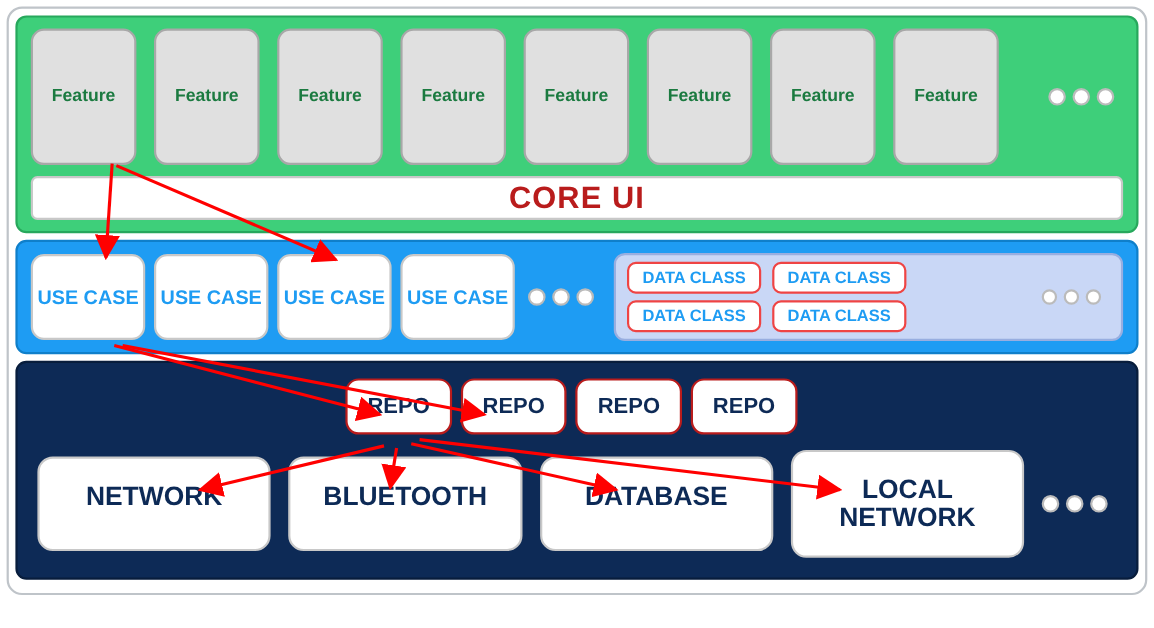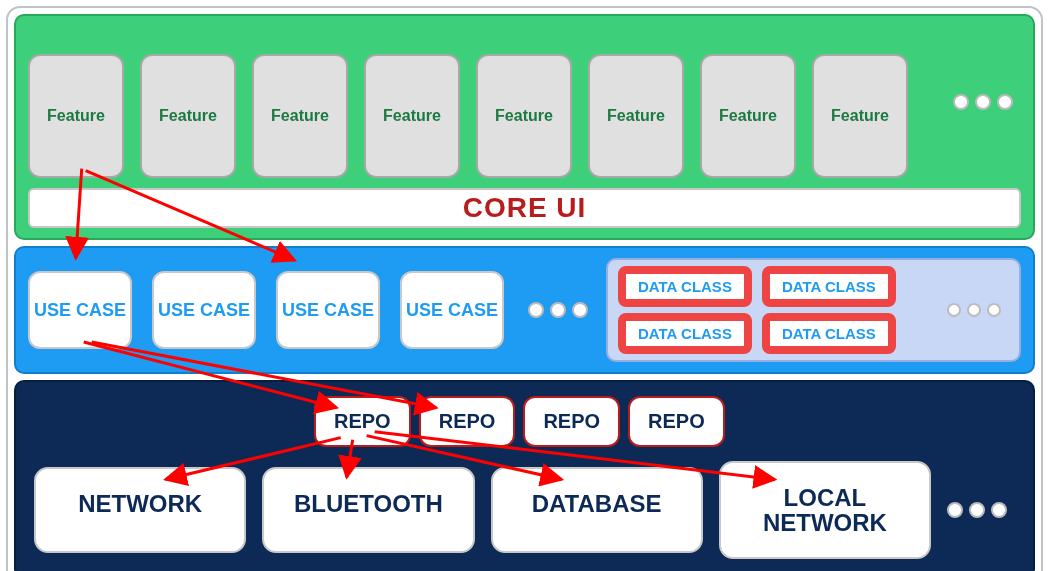--- a/index.html
+++ b/index.html
@@ -42,21 +42,20 @@
     height: 124px;
     background: #e0e0e0;
     border: 2px solid #a8a8a8;
     border-radius: 12px;
     display: flex;
     align-items: center;
     justify-content: center;
     color: #1b7a40;
     font-weight: 600;
     font-size: 16px;
-    margin-top: 28px;
   }
   .core-ui-bar {
     background: #fff;
     border: 2px solid #c8c8c8;
     border-radius: 6px;
     text-align: center;
     color: #b91c1c;
     font-weight: 700;
     font-size: 28px;
     letter-spacing: 1px;
@@ -80,21 +79,21 @@
   
   .usecase-layer {
     background: #1e9cf3;
     border: 2px solid #0f7fca;
     display: flex;
     align-items: stretch;
     gap: 10px;
   }
   .usecase-row {
     display: flex;
-    gap: 20px;
+    gap: 8px;
     align-items: center;
   }
   .usecase-box {
     width: 104px;
     height: 78px;
     background: #fff;
     border: 2px solid #c8c8c8;
     border-radius: 12px;
     display: flex;
     align-items: center;
@@ -115,21 +114,21 @@
     gap: 10px;
     padding: 6px 10px;
   }
   .dataclass-grid {
     display: grid;
     grid-template-columns: 1fr 1fr;
     gap: 6px 10px;
   }
   .dataclass-box {
     background: #fff;
-    border: 8px solid #ef4444;
+    border: 2px solid #ef4444;
     border-radius: 8px;
     color: #1e9cf3;
     font-weight: 700;
     font-size: 15px;
     padding: 4px 12px;
     text-align: center;
     white-space: nowrap;
   }
 
   

